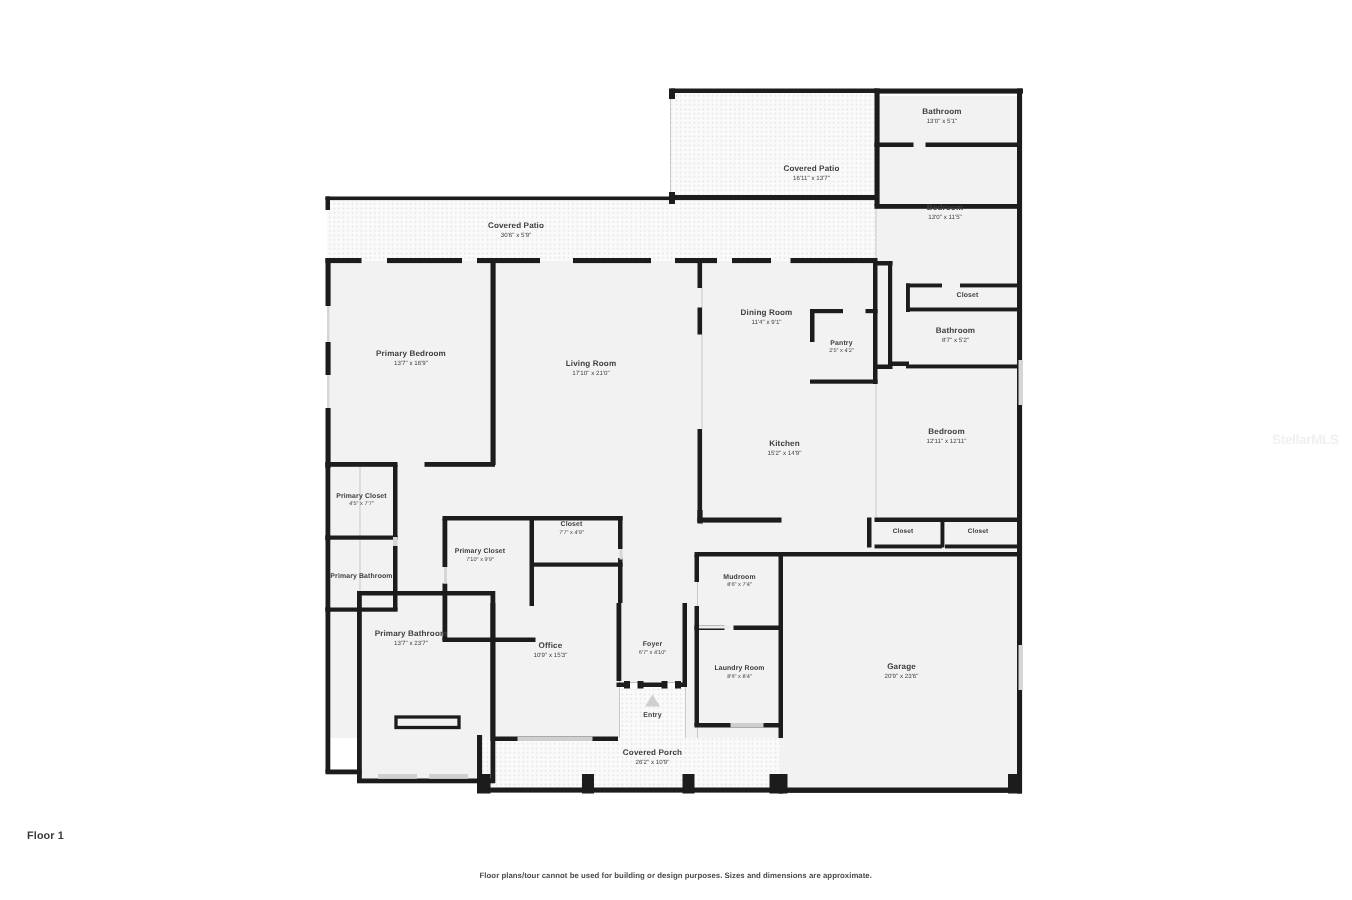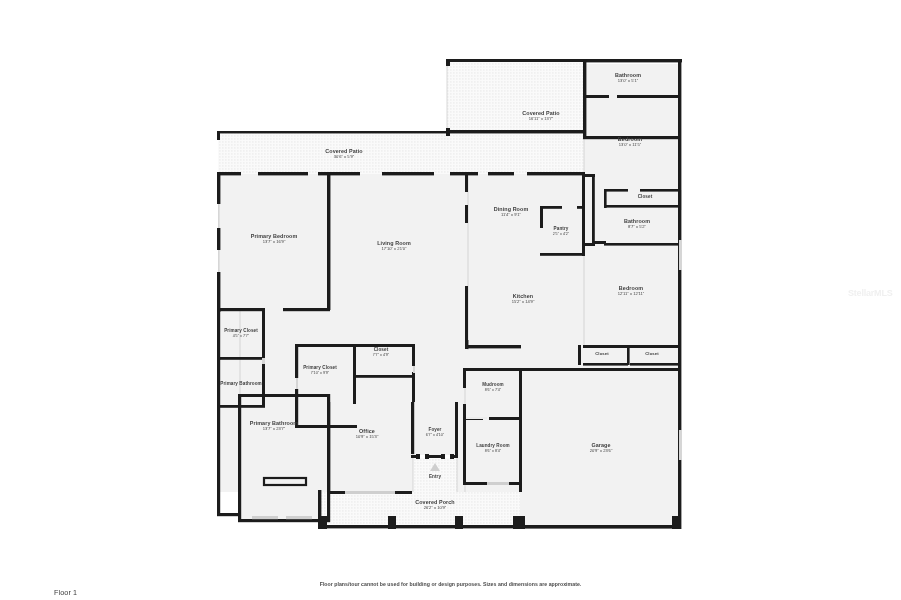--- a/index.html
+++ b/index.html
@@ -48,26 +48,25 @@
   }
   .room-label.small .rname { font-size: 4.6px; }
   .room-label.small .rdim { font-size: 3.7px; }
   .room-label.tiny .rname { font-size: 4.3px; }
   .room-label.tiny .rdim { font-size: 3.5px; }
   .room-label.two-line .rname { line-height: 1.12; }
 
   
   #floor-tag {
     position: absolute;
-    left: 18px; top: 588px;
+    left: 18px; top: 552px;
     font-size: 7.2px;
-    font-weight: normal;
+    font-weight: bold;
     color: #3a3a3a;
     letter-spacing: 0.1px;
-    margin-left: 36px;
   }
   #disclaimer {
     position: absolute;
     left: 0; top: 581px;
     width: 901px;
     text-align: center;
     font-size: 5.2px;
     font-weight: bold;
     color: #4a4a4a;
     letter-spacing: 0.03px;

